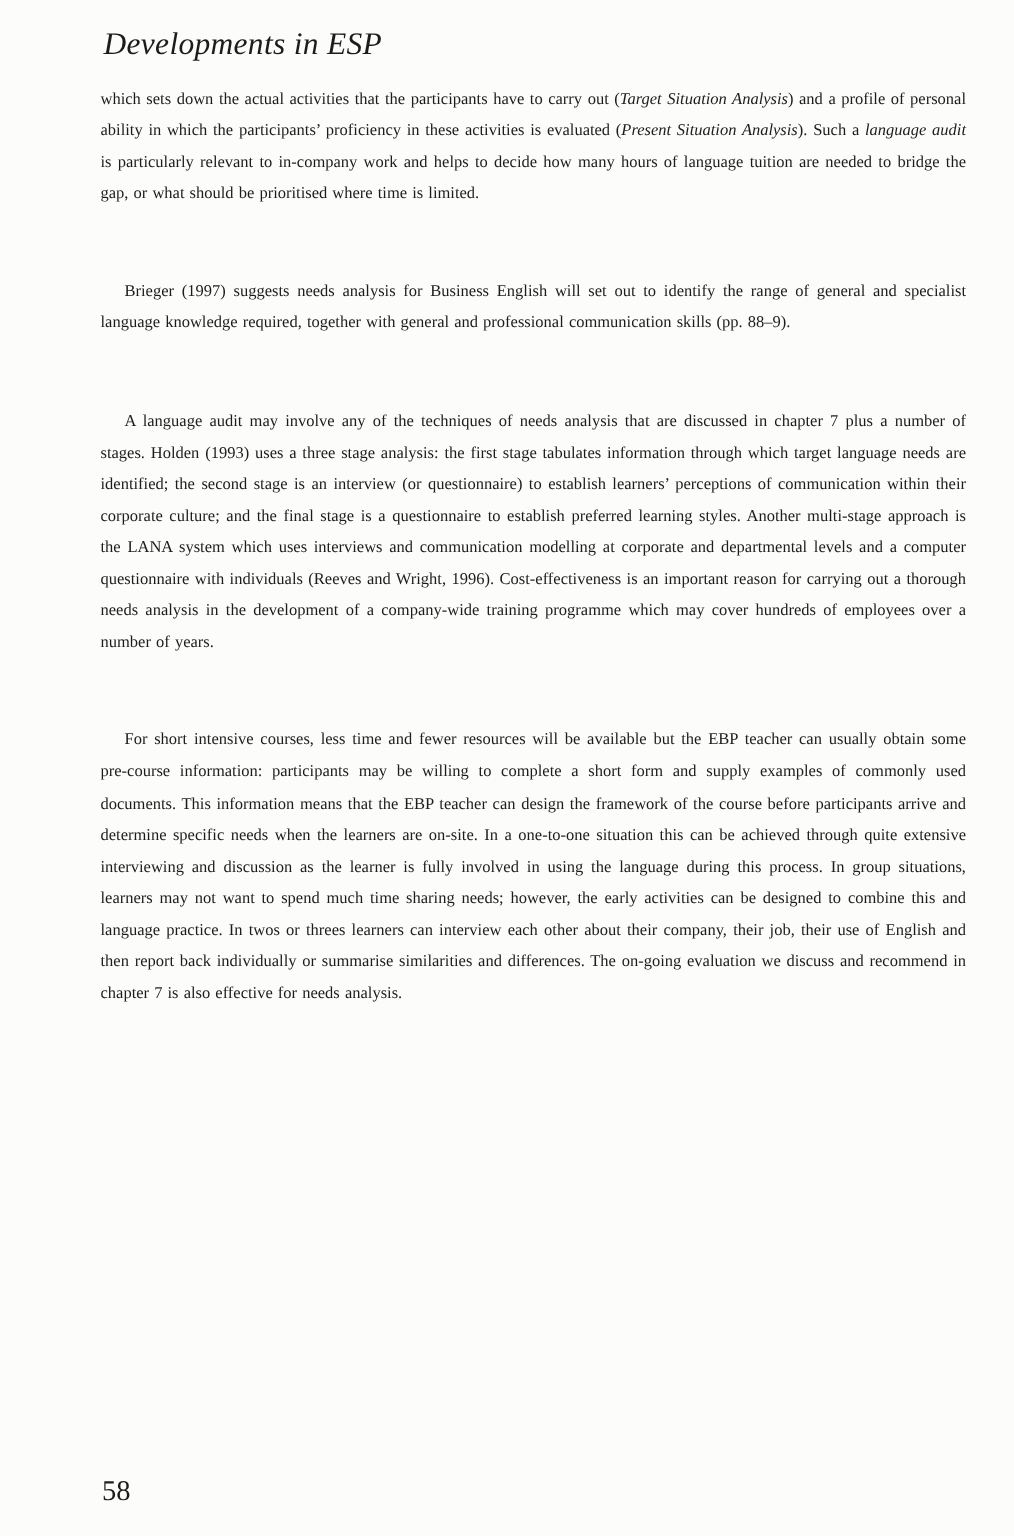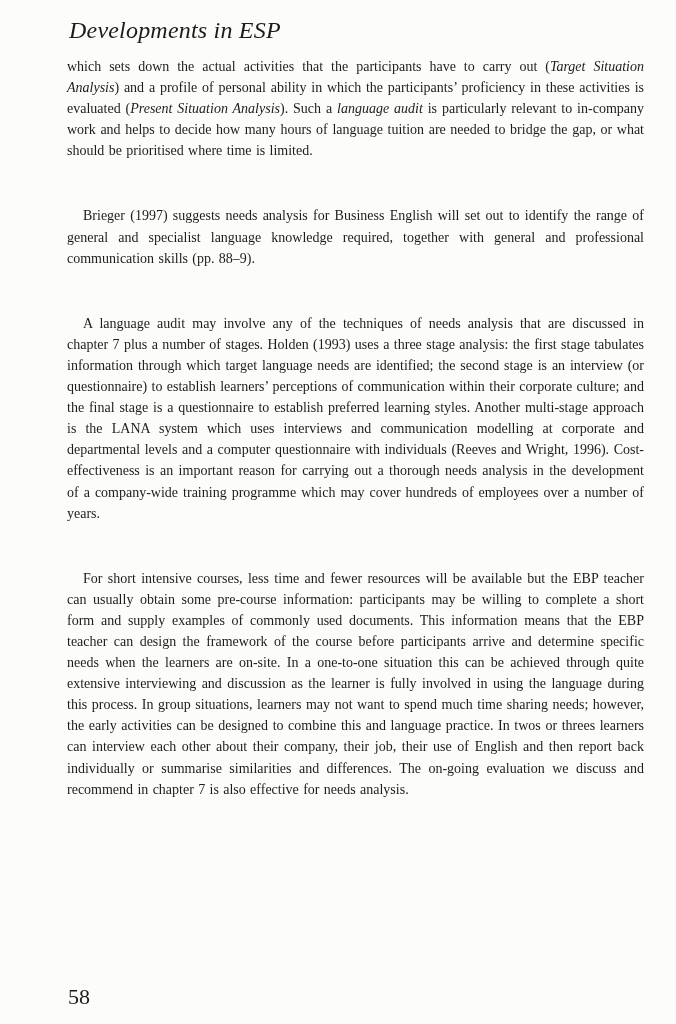--- a/index.html
+++ b/index.html
@@ -17,50 +17,50 @@
   }
   .page {
     position: absolute;
     inset: 0;
   }
   .running-header {
     position: absolute;
     left: 69px;
     top: 17px;
     font-style: italic;
-    font-size: 24px;
+    font-size: 21px;
     letter-spacing: 0.2px;
     white-space: nowrap;
   }
   .body-text {
     position: absolute;
     left: 67px;
     top: 56px;
     width: 577px;
-    font-size: 14px;
+    font-size: 11px;
     line-height: 21.1px;
     text-align: justify;
     word-spacing: 0.06em;
   }
   .body-text p {
     margin: 0;
     padding: 0;
   }
   .body-text p.indent {
     text-indent: 16px;
     margin-top: 44px;
   }
   .body-text em {
     font-style: italic;
   }
   .page-number {
     position: absolute;
     left: 68px;
     top: 984px;
-    font-size: 22px;
+    font-size: 19px;
     text-align: right;
   }
 </style>
 </head>
 <body>
 
 <div class="page">
 
   <div class="running-header">Developments in ESP</div>
 

